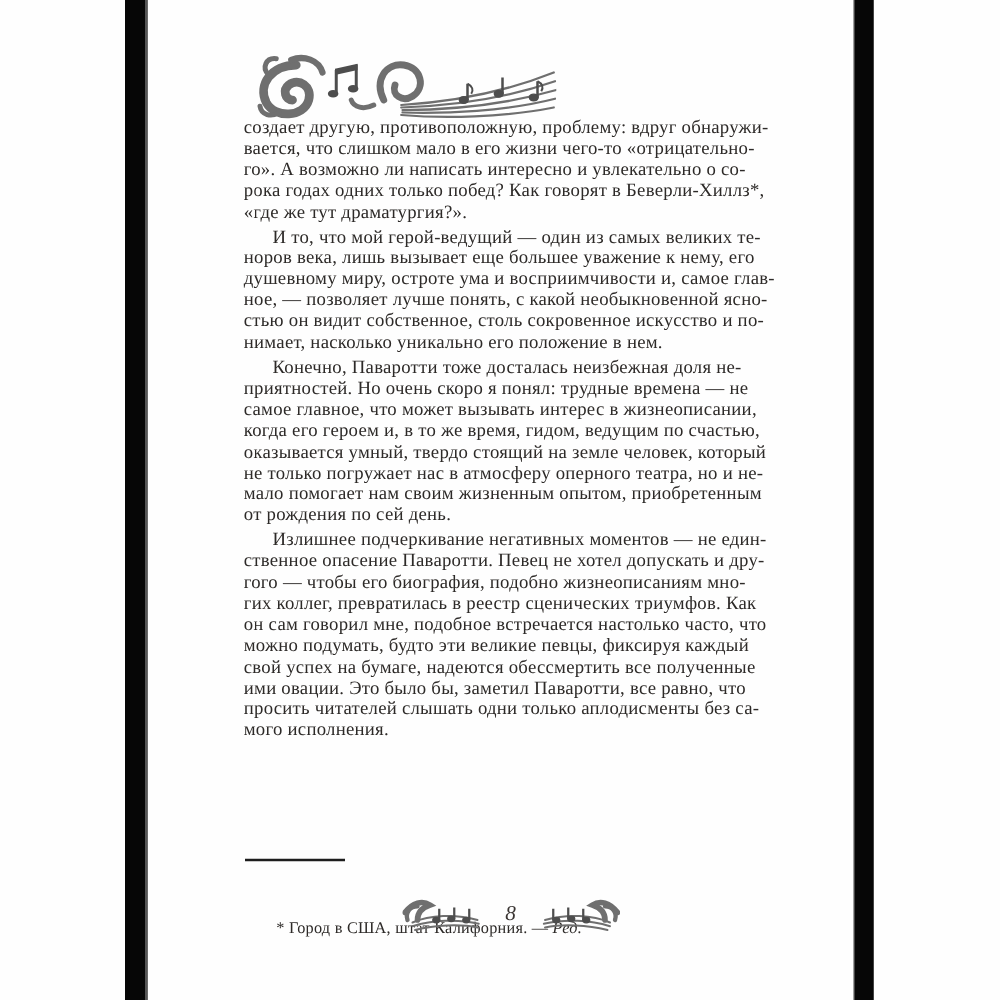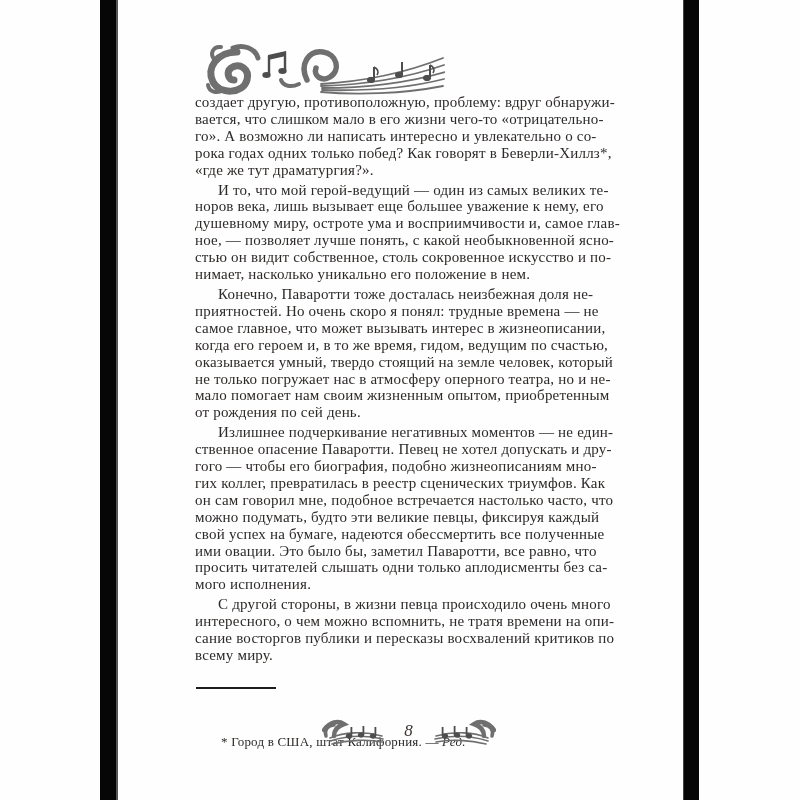--- a/index.html
+++ b/index.html
@@ -129,24 +129,20 @@
     <p class="indented">Излишнее подчеркивание негативных моментов — не един-
 ственное опасение Паваротти. Певец не хотел допускать и дру-
 гого — чтобы его биография, подобно жизнеописаниям мно-
 гих коллег, превратилась в реестр сценических триумфов. Как
 он сам говорил мне, подобное встречается настолько часто, что
 можно подумать, будто эти великие певцы, фиксируя каждый
 свой успех на бумаге, надеются обессмертить все полученные
 ими овации. Это было бы, заметил Паваротти, все равно, что
 просить читателей слышать одни только аплодисменты без са-
 мого исполнения.</p>
-    <p class="indented">С другой стороны, в жизни певца происходило очень много
-интересного, о чем можно вспомнить, не тратя времени на опи-
-сание восторгов публики и пересказы восхвалений критиков по
-всему миру.</p>
   </div>
 
   <div class="footnote-rule"></div>
   <div class="footnote"><span>* Город в США, штат Калифорния. — </span><span class="src">Ред.</span></div>
 
   <div class="bottom-row">
     <svg class="ornament-bottom" viewBox="0 0 62 30" aria-hidden="true">
       <g fill="none" stroke="#6f6f6f" stroke-linecap="round">
         <path d="M2 14 C8 6 16 4 22 8 C16 10 12 14 12 20" stroke-width="4.5"></path>
         <path d="M4 20 C2 14 6 9 12 9" stroke-width="3.5"></path>

